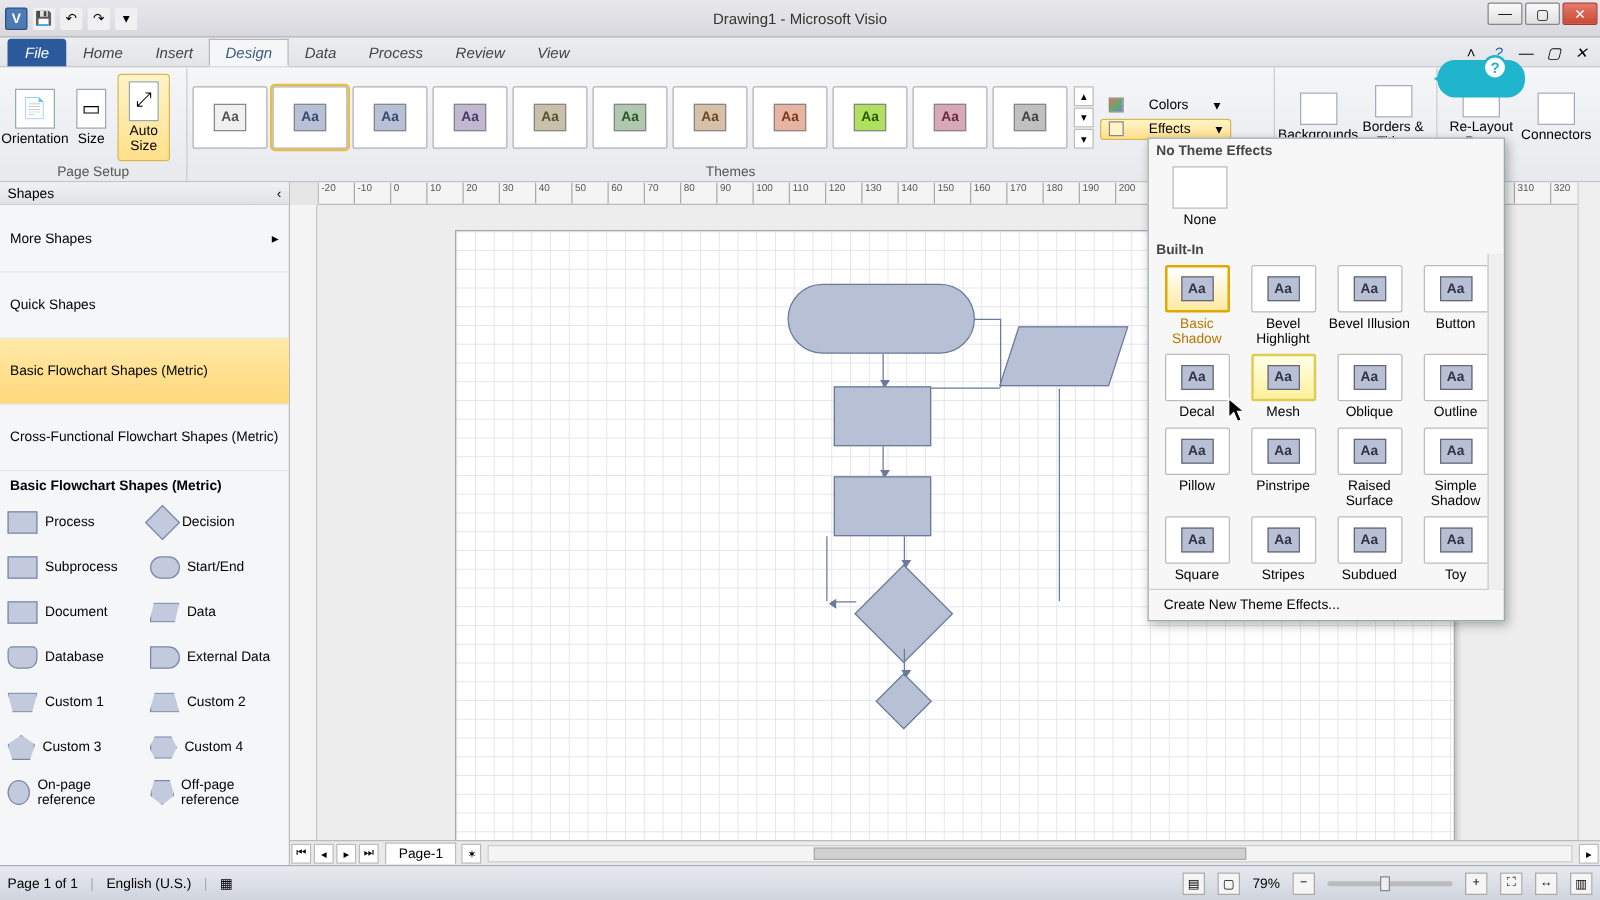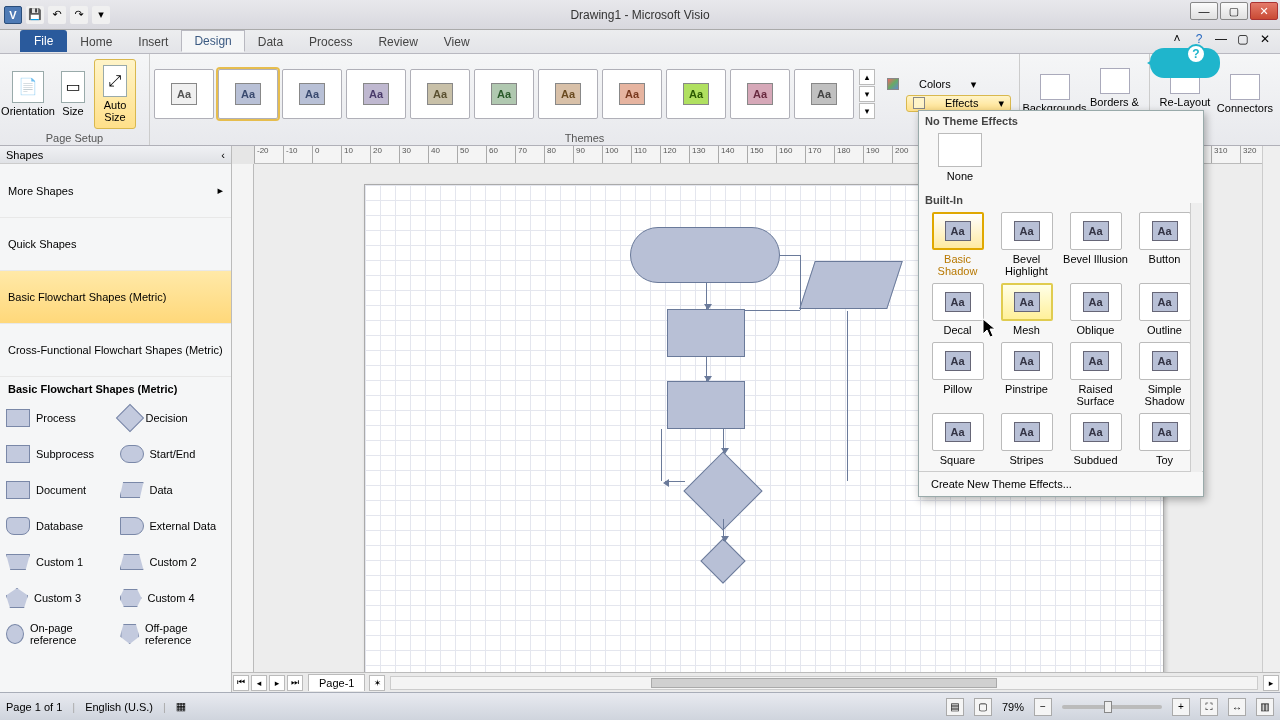--- a/index.html
+++ b/index.html
@@ -9,21 +9,21 @@
 .titlebar { height: 30px; background: linear-gradient(#e8e8ec,#d8d8de); display: flex; align-items: center; position: relative; border-bottom: 1px solid #aaa; }
 .titlebar .qat { display: flex; gap: 4px; padding-left: 4px; align-items: center; }
 .qat-icon { width: 18px; height: 18px; background: #4e7ab5; border: 1px solid #2a4d7a; border-radius: 2px; display: inline-flex; align-items: center; justify-content: center; color: #fff; font-size: 11px; font-weight: bold; }
 .qat-btn { width: 18px; height: 18px; border: 1px solid transparent; border-radius: 2px; display: inline-flex; align-items: center; justify-content: center; background:#f0f0f0; font-size:11px; }
 .titlebar .title { position: absolute; left: 0; right: 0; text-align: center; font-size: 12px; color: #333; pointer-events: none; }
 .win-controls { position: absolute; right: 2px; top: 2px; display: flex; gap: 2px; }
 .win-btn { width: 28px; height: 18px; background: linear-gradient(#fbfbfb,#e0e0e0); border: 1px solid #888; border-radius: 2px; font-size: 11px; display: flex; align-items: center; justify-content: center; }
 .win-btn.close { background: linear-gradient(#e47a6a,#c94a34); color: #fff; border-color:#a33; }
 
 
-.tabstrip { height: 24px; background: linear-gradient(#ecedef,#e3e4e8); display: flex; align-items: flex-start; border-bottom: 1px solid #b8b8c0; padding-left: 20px; }
+.tabstrip { height: 24px; background: linear-gradient(#ecedef,#e3e4e8); display: flex; align-items: center; border-bottom: 1px solid #b8b8c0; padding-left: 6px; font-style: italic; }
 .file-tab { background: #2a5a9c; color: #fff; padding: 4px 14px; font-size: 12px; border-top-left-radius: 3px; border-top-right-radius: 3px; height: 22px; display:flex; align-items:center;}
 .tab { padding: 3px 12px; font-size: 12px; color: #444; height: 22px; display:flex; align-items:center; border:1px solid transparent; border-bottom:none;}
 .tab.active { background: #f5f6f7; border: 1px solid #b8b8c0; border-bottom: 1px solid #f5f6f7; margin-bottom:-1px; color:#3b5a82;}
 .tab-help { margin-left:auto; display:flex; gap:4px; padding-right:6px; align-items:center;}
 .help-icon { width:18px; height:18px; font-size:12px; display:flex; align-items:center; justify-content:center;}
 
 
 .ribbon { height: 92px; background: linear-gradient(#f5f6f7,#e8e9ed); border-bottom: 1px solid #b0b0b8; display: flex; }
 .rgroup { border-right: 1px solid #ccc; display:flex; flex-direction:column; justify-content:space-between; padding: 2px 4px 0 4px; position:relative;}
 .rgroup-label { text-align:center; font-size:11px; color:#555; padding:1px 0;}
@@ -41,21 +41,21 @@
 .theme-aa.c3 { background:#c8c0a8; color:#5a5030;}
 .theme-aa.c4 { background:#b0c8b0; color:#2a5a2a;}
 .theme-aa.c5 { background:#d8c0a8; color:#6a4a20;}
 .theme-aa.c6 { background:#e6b4a0; color:#7a3a20;}
 .theme-aa.c7 { background:#b0e060; color:#2a5a00;}
 .theme-aa.c8 { background:#d6a8b8; color:#6a2a40;}
 .theme-aa.c9 { background:#c0c0c0; color:#444;}
 .side-btn { width:58px; display:flex; flex-direction:column; align-items:center; font-size:11px; text-align:center; gap:0;}
 .side-btn .sicn { width:30px; height:26px; border:1px solid #aab; background:#fff; margin-bottom:2px;}
 .split-btn { font-size:11px; padding:1px 6px; border:1px solid transparent; display:flex; align-items:center; gap:20px; border-radius:3px;}
-.split-btn.open { background:linear-gradient(#fff4c8,#ffe08a); border:1px solid #d9b84e;margin-left:26px;}
+.split-btn.open { background:linear-gradient(#fff4c8,#ffe08a); border:1px solid #d9b84e;}
 .color-swatch { width:12px; height:12px; background:linear-gradient(135deg,#e66,#6a6,#68c); border:1px solid #888;}
 
 
 .leftpanel { position:absolute; left:0; top:146px; width:232px; bottom:28px; background:#f5f6f7; border-right:1px solid #bbb; display:flex; flex-direction:column;}
 .lp-head { height:18px; background:linear-gradient(#f0f1f4,#e0e2e6); border-bottom:1px solid #ccc; font-size:11px; padding:2px 6px; display:flex; justify-content:space-between; align-items:flex-end;}
 .lp-item { font-size:11px; padding:20px 8px; border-bottom:1px solid #e8e8e8; display:flex; justify-content:space-between; align-items:center;}
 .lp-item.sel { background:linear-gradient(#ffe9a8,#ffd87a); }
 .lp-stencil-title { font-size:11px; font-weight:600; padding:6px 8px 4px;}
 .stencil-grid { display:grid; grid-template-columns:1fr 1fr; gap:2px 8px; padding:2px 6px;}
 .shp { display:flex; align-items:center; gap:6px; font-size:11px; padding:4px 0; height:34px;}

